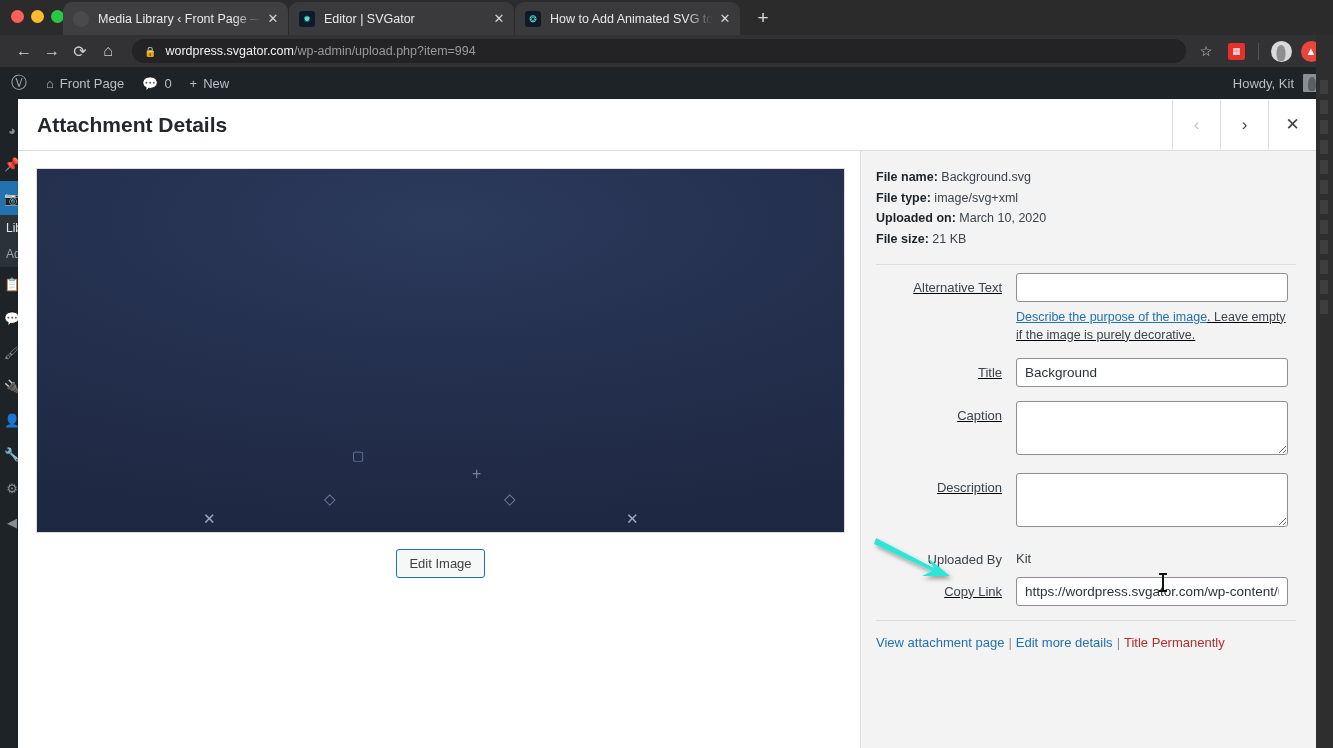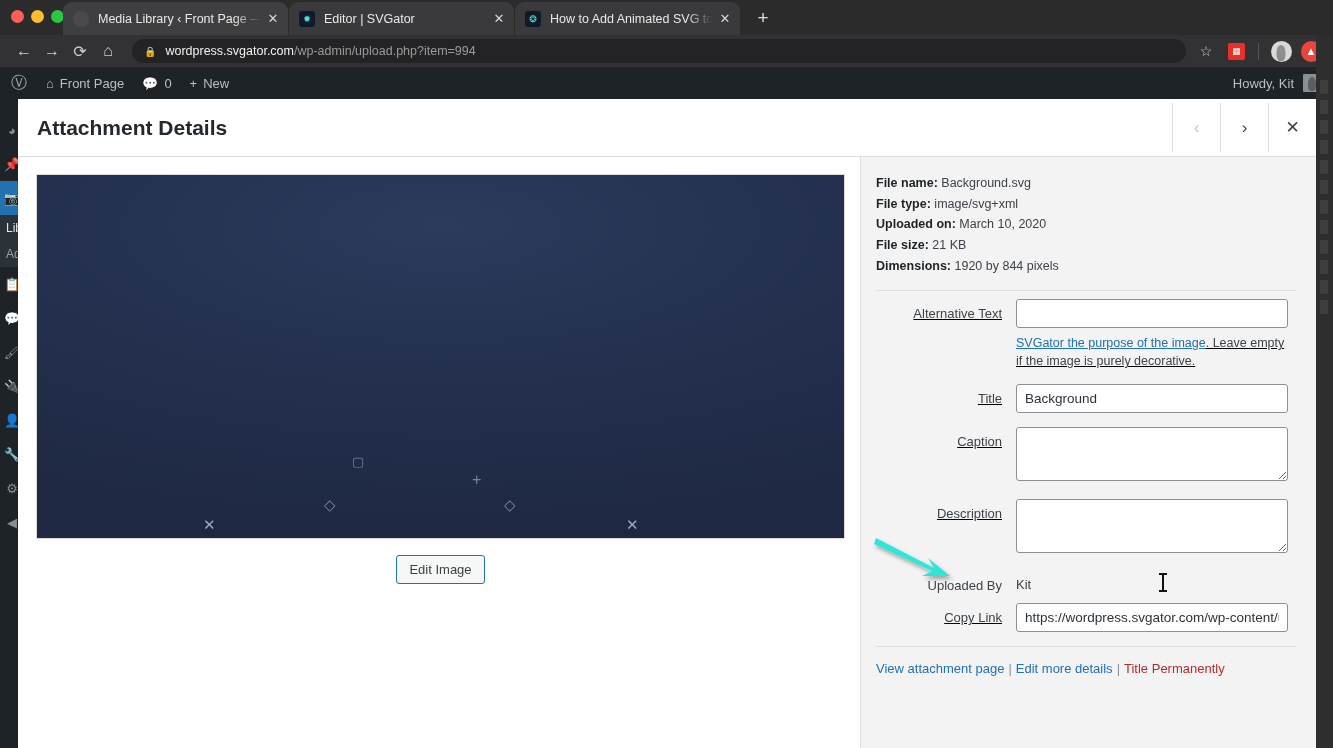--- a/index.html
+++ b/index.html
@@ -115,21 +115,21 @@
   .sb-sub { height: 26px; display: flex; align-items: center; padding-left: 6px;
             font-size: 12px; color: #9ba1a6; background: #2c3338; overflow: hidden; white-space: nowrap; }
   .sb-sub.active { color: #e4e6e8; }
 
   
   .modal {
     position: absolute; top: 99px; left: 18px; width: 1298px; height: 649px;
     background: #fff; box-shadow: 0 0 0 1px rgba(0,0,0,.08);
   }
   .modal-header {
-    height: 58px; border-bottom: 1px solid #ddd; display: flex; align-items: center;
+    height: 52px; border-bottom: 1px solid #ddd; display: flex; align-items: center;
     background: #fff;
   }
   .modal-title {
     font-size: 21px; font-weight: bold; color: #23282d; padding-left: 19px; flex: 1 1 auto;
   }
   .hdr-btn {
     width: 48px; height: 49px; border-left: 1px solid #ddd;
     display: flex; align-items: center; justify-content: center;
     font-size: 17px; color: #444;
   }
@@ -363,34 +363,30 @@
             <span>image/svg+xml</span>
           </div>
           <div>
             <b>Uploaded on:</b>
             <span>March 10, 2020</span>
           </div>
           <div>
             <b>File size:</b>
             <span>21 KB</span>
           </div>
-          <div>
-            <b>Dimensions:</b>
-            <span>1920 by 844 pixels</span>
-          </div>
         </div>
 
         <div class="meta-divider"></div>
 
         <div class="field-row">
           <div class="field-label">Alternative Text</div>
           <div class="field-ctl">
             <input class="ti" type="text" value="" style="">
             <div class="hint">
-              <a href="#">SVGator the purpose of the image</a><span>. Leave empty if the image is purely decorative.</span>
+              <a href="#">Describe the purpose of the image</a><span>. Leave empty if the image is purely decorative.</span>
             </div>
           </div>
         </div>
 
         <div class="field-row">
           <div class="field-label">Title</div>
           <div class="field-ctl">
             <input class="ti" type="text" value="Background" style="">
           </div>
         </div>

